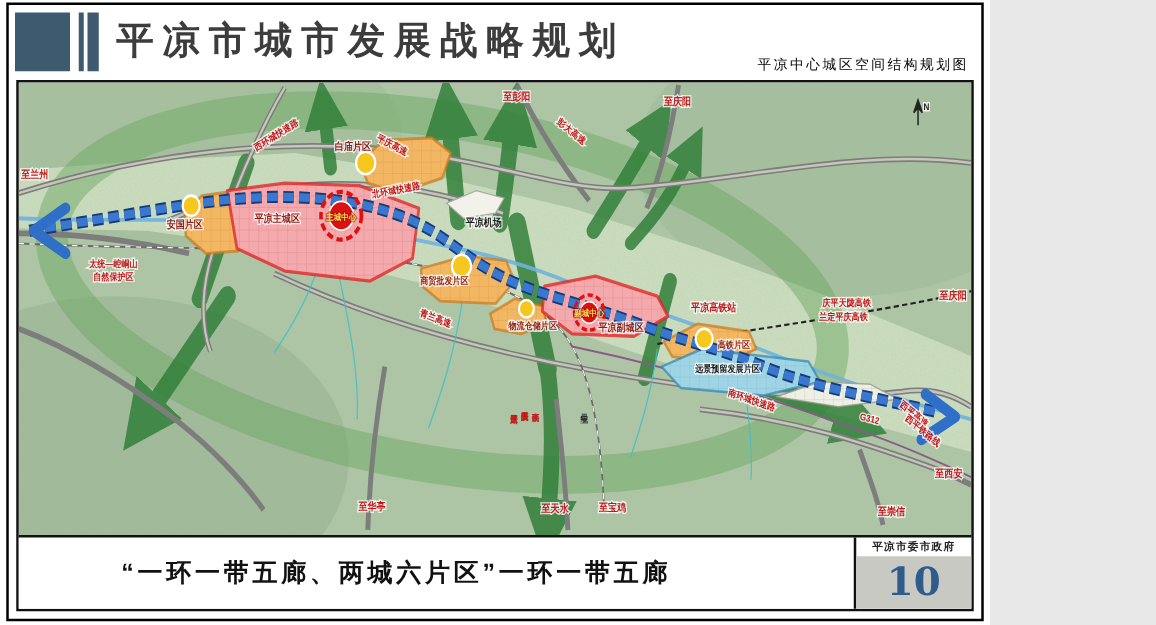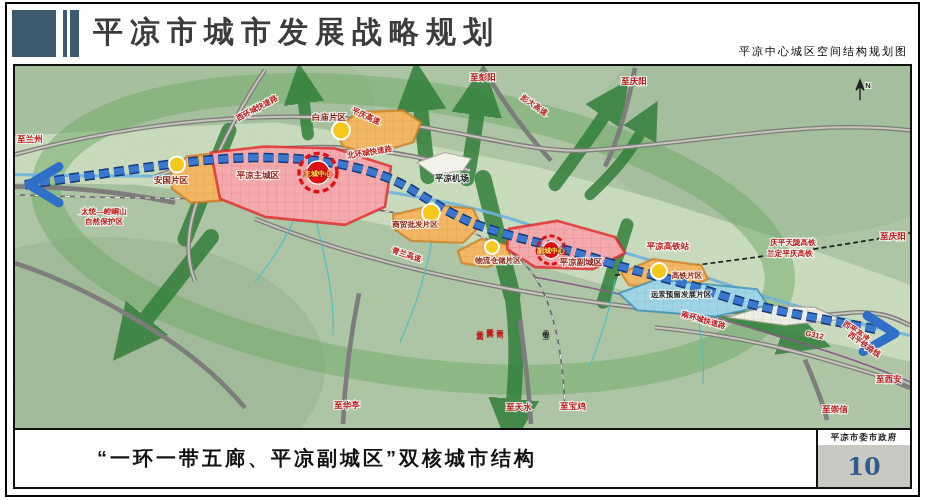--- a/index.html
+++ b/index.html
@@ -1,16 +1,16 @@
 <!DOCTYPE html>
 <html><head>
 <meta charset="utf-8">
 <style>
   html,body{margin:0;padding:0;background:#e8e8e8;}
-  .page{position:relative;width:925px;height:500px;background:#fff;overflow:hidden;
+  .page{position:relative;width:792px;height:500px;background:#fff;overflow:hidden;
         font-family:"Liberation Sans",sans-serif;}
   .outer{position:absolute;left:5px;right:5px;top:2px;bottom:3px;border:2px solid #000;background:#fff;}
   
   .hdr{position:absolute;left:0;right:0;top:0;height:60px;}
   .logo-block{position:absolute;left:5px;top:6px;width:44px;height:47px;background:#3d5a6e;}
   .bar1{position:absolute;left:56px;top:6px;width:4px;height:47px;background:#3d5a6e;}
   .bar2{position:absolute;left:63px;top:6px;width:9px;height:47px;background:#3d5a6e;}
   .title{position:absolute;left:86px;top:8px;font-size:30px;font-weight:bold;color:#3c3c3c;
          letter-spacing:7px;font-family:"DejaVu Serif","Liberation Serif",serif;white-space:nowrap;}
   .subtitle{position:absolute;left:88px;top:44px;font-size:10.5px;font-weight:bold;color:#5a5a5a;
@@ -22,21 +22,21 @@
   .mapwrap{height:362px;border-bottom:2px solid #111;position:relative;overflow:hidden;}
   .mapwrap svg{display:block;width:100%;height:100%;}
   .ftr{flex:1;display:flex;align-items:stretch;background:#fff;}
   .caption{flex:1;display:flex;align-items:center;padding-left:82px;font-size:20px;font-weight:bold;
            color:#111;letter-spacing:3px;white-space:nowrap;}
   .govbox{width:92px;border-left:2px solid #111;display:flex;flex-direction:column;}
   .govlabel{height:15px;display:flex;align-items:center;justify-content:center;
             font-size:8.5px;font-weight:bold;color:#222;letter-spacing:1px;}
   .pagenum{flex:1;background:#c9c9c3;display:flex;align-items:center;justify-content:center;
            font-family:"DejaVu Serif","Liberation Serif",serif;font-weight:bold;
-           font-size:24px;color:#2e5d8c;}
+           font-size:31px;color:#2e5d8c;}
   
   text{font-family:"Liberation Sans",sans-serif;}
   .lb{font-size:8.5px;paint-order:stroke;stroke:rgba(255,255,255,.78);stroke-width:2.2px;
       font-weight:bold;text-anchor:middle;}
   .red{fill:#c01818;}
   .mar{fill:#8d1f14;}
   .dk{fill:#1c1c1c;}
   .yel{fill:#ffe34d;stroke:rgba(150,10,10,.6);stroke-width:1.6px;font-size:7px;}
   .vert{writing-mode:vertical-rl;text-orientation:upright;font-size:7.2px;text-anchor:start;}
   .sm{font-size:7.6px;}
@@ -230,21 +230,21 @@
         <text x="558" y="341" class="lb red">至宝鸡</text>
         <text x="531" y="258" class="vert dk">宝中二线</text>
         <text x="485" y="257" class="vert red">西平高铁</text>
         <text x="475" y="256" class="vert red">庆平天陇高铁</text>
         <text x="465" y="258" class="vert red">兰定平庆高铁</text>
       </g>
     </svg>
    </div>
 
    <div class="ftr">
-     <div class="caption">“一环一带五廊、平凉副城区”双核城市结构</div>
+     <div class="caption">“一环一带五廊、两城六片区”一环一带五廊</div>
      <div class="govbox">
        <div class="govlabel">平凉市委市政府</div>
        <div class="pagenum">10</div>
      </div>
    </div>
   </div>
 
  </div>
 </div>
 

